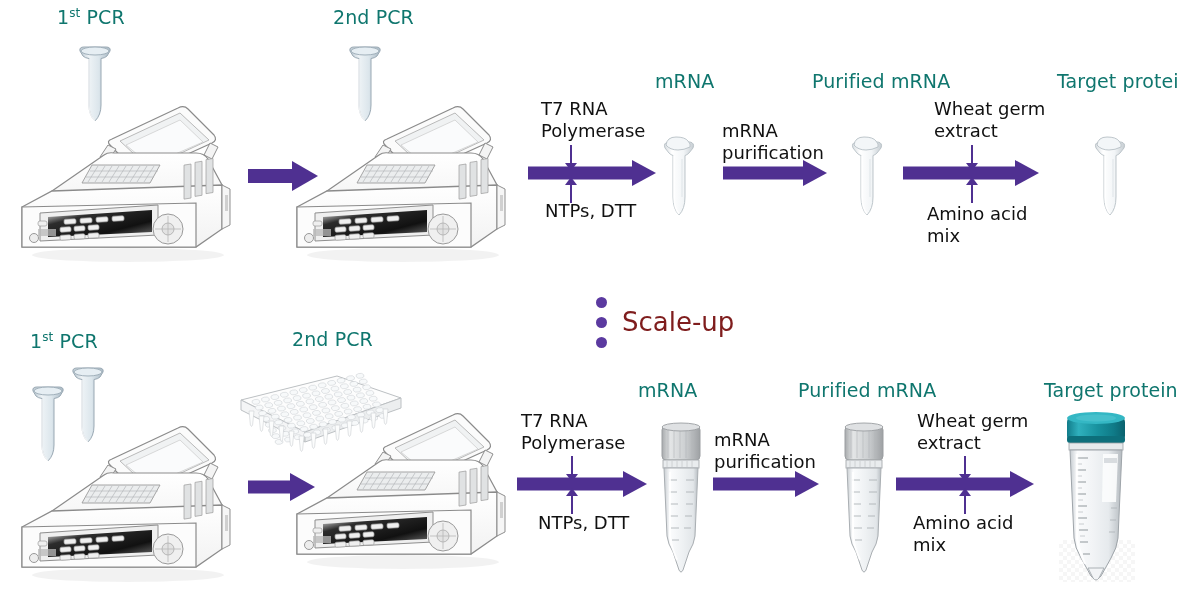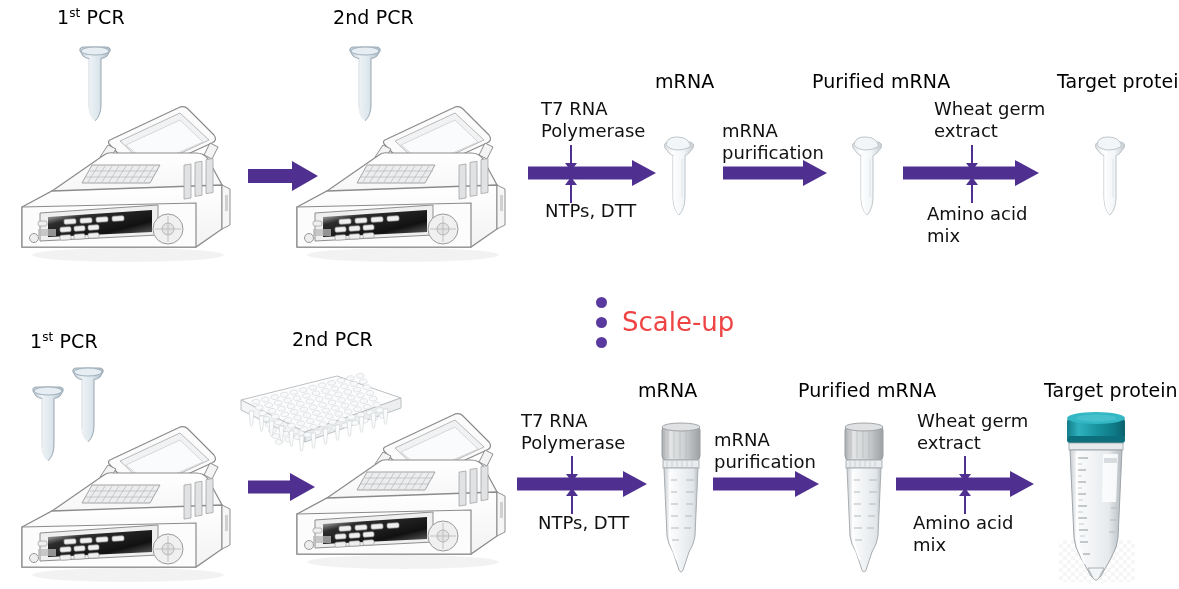--- a/index.html
+++ b/index.html
@@ -7,35 +7,35 @@
   body{
     font-family:"DejaVu Sans","Liberation Sans",sans-serif;
     width:1179px;height:589px;position:relative;overflow:hidden;
     -webkit-font-smoothing:antialiased;
   }
   .canvas{position:absolute;left:0;top:0;width:1179px;height:589px;}
   .abs{position:absolute;}
 
   
   .lbl-blue{
-    color:#000000;
+    color:#0f766e;
     font-size:19px;
     line-height:22px;
     white-space:nowrap;
     letter-spacing:.1px;
   }
   .lbl-blue sup{font-size:12px;vertical-align:super;line-height:0;}
   .lbl-black{
     color:#111111;
     font-size:18px;
     line-height:22px;
     white-space:nowrap;
   }
   .scaleup-text{
-    color:#ef4444;
+    color:#7f1d1d;
     font-size:26px;
     line-height:28px;
     white-space:nowrap;
   }
 
   
   .parrow{position:absolute;}
   .parrow .shaft{
     position:absolute;left:0;top:50%;transform:translateY(-50%);
     background:#4f3091;

